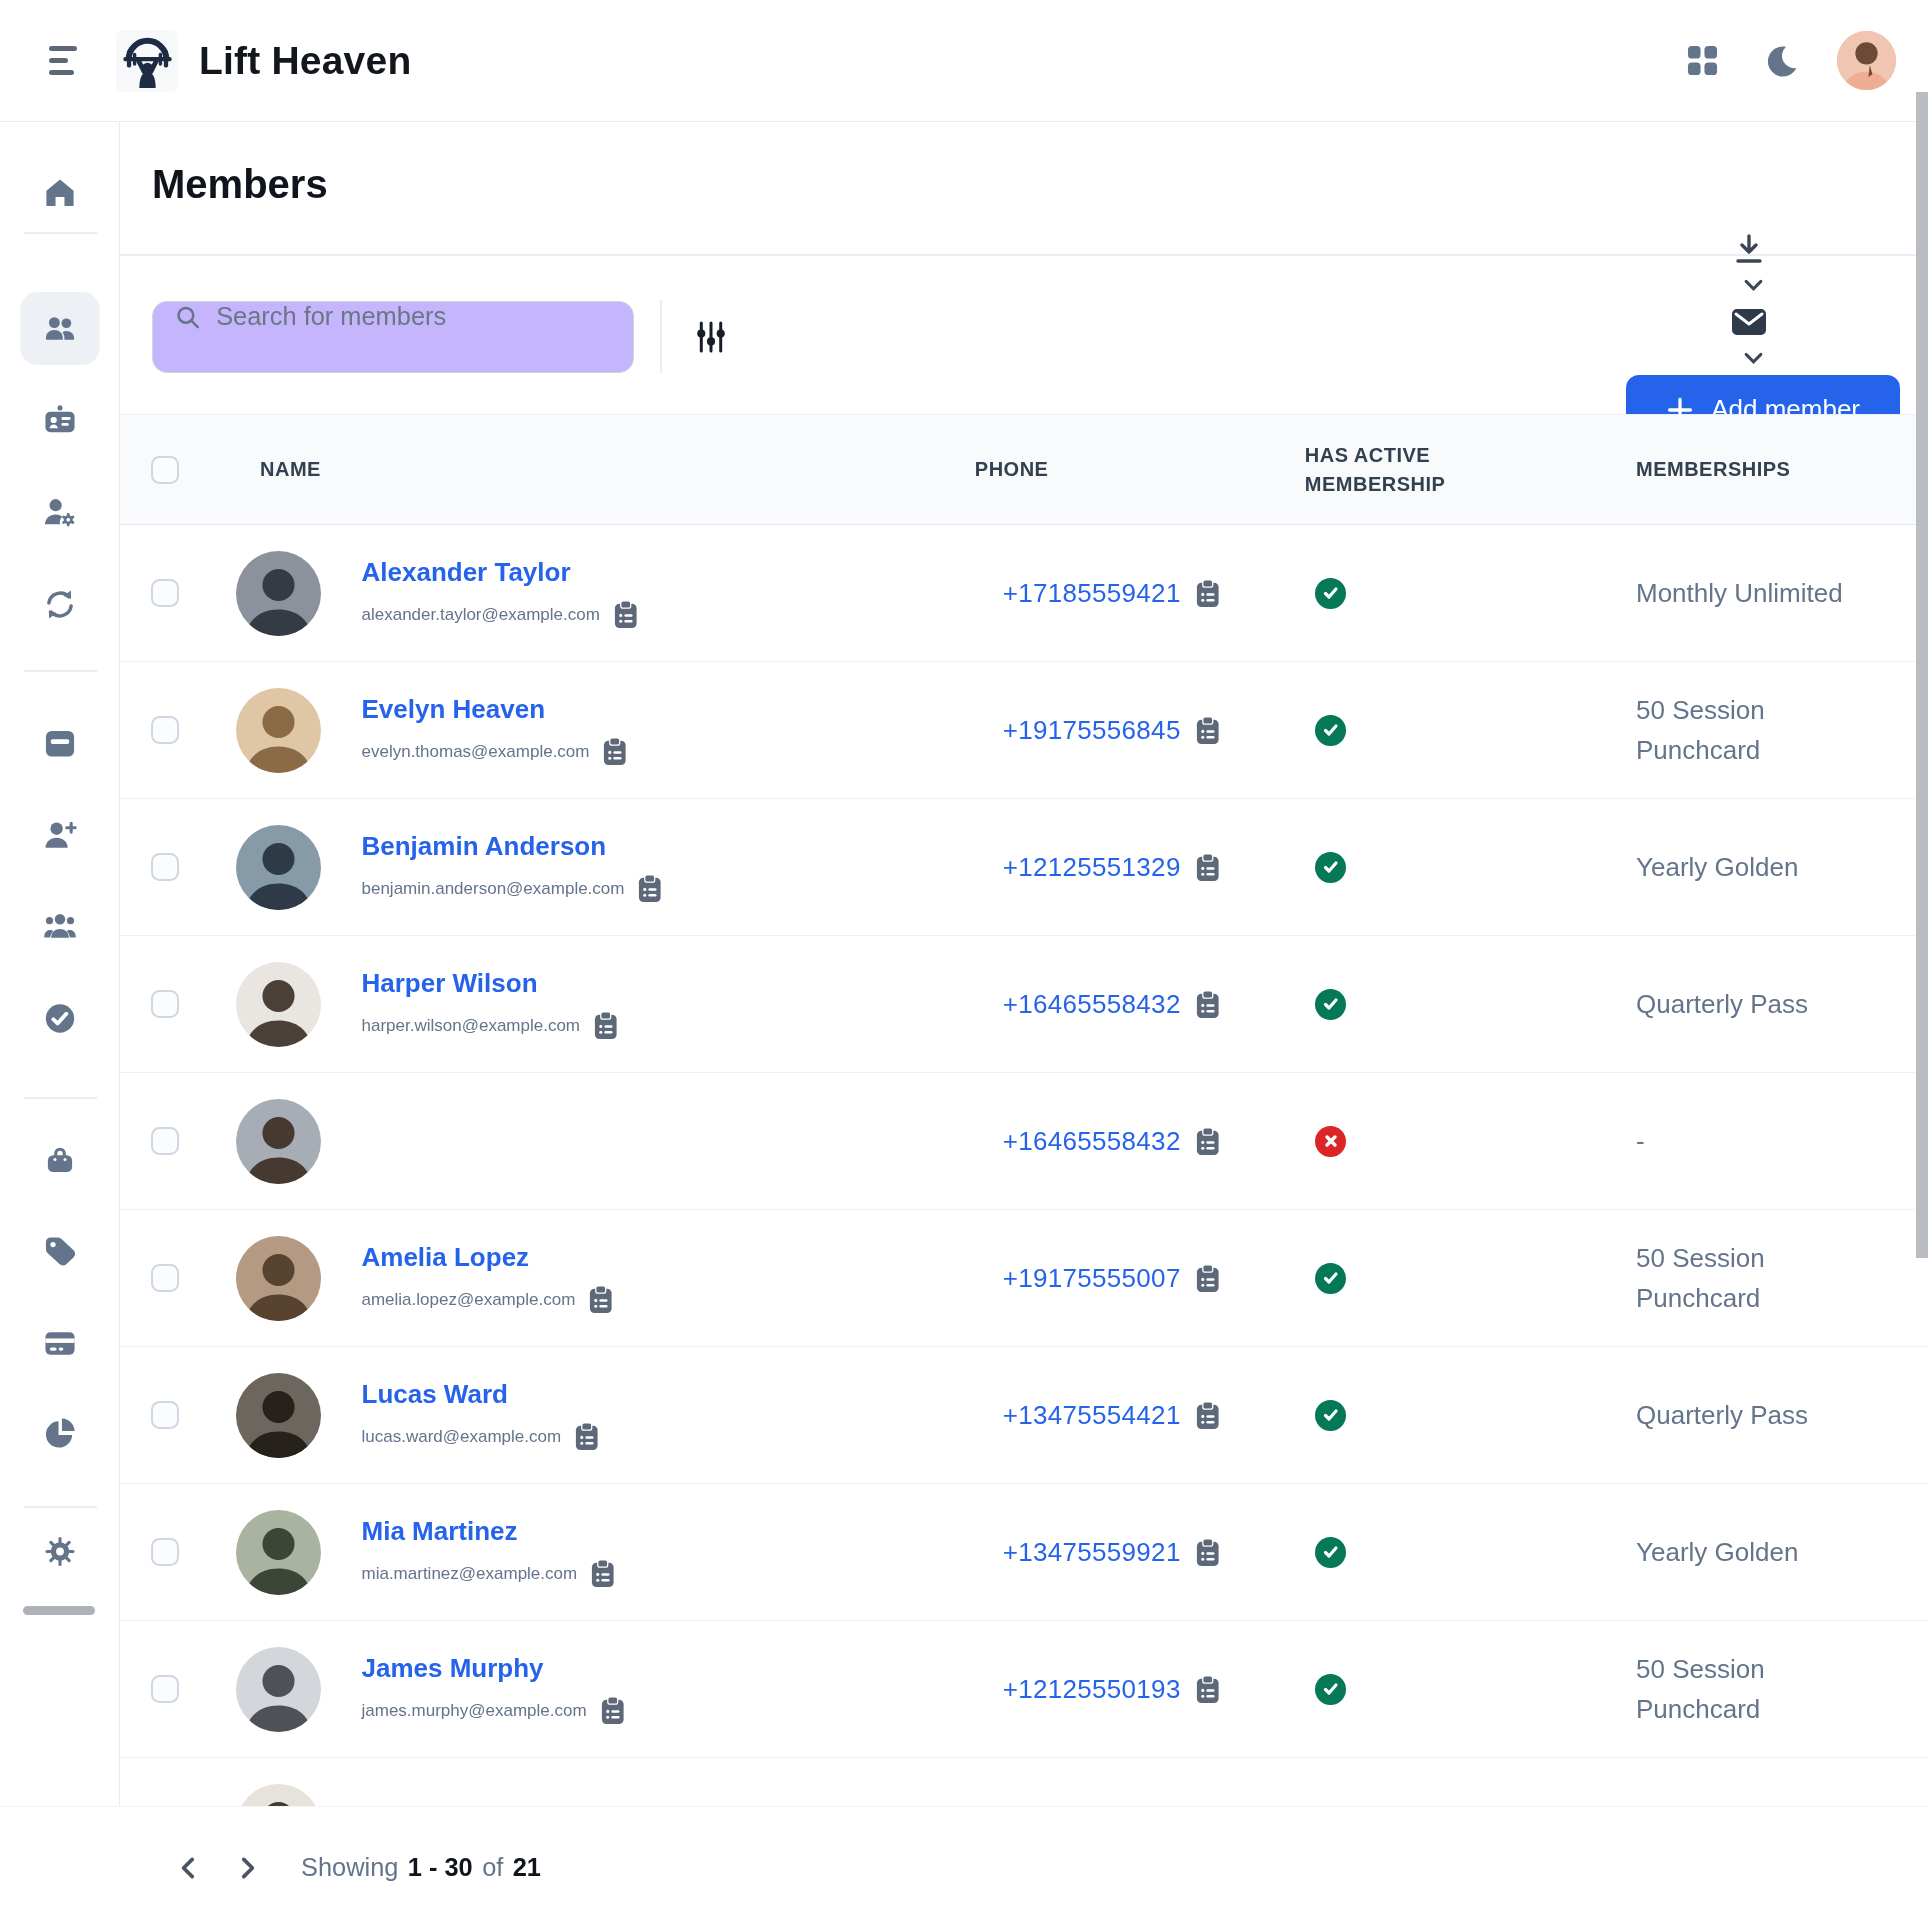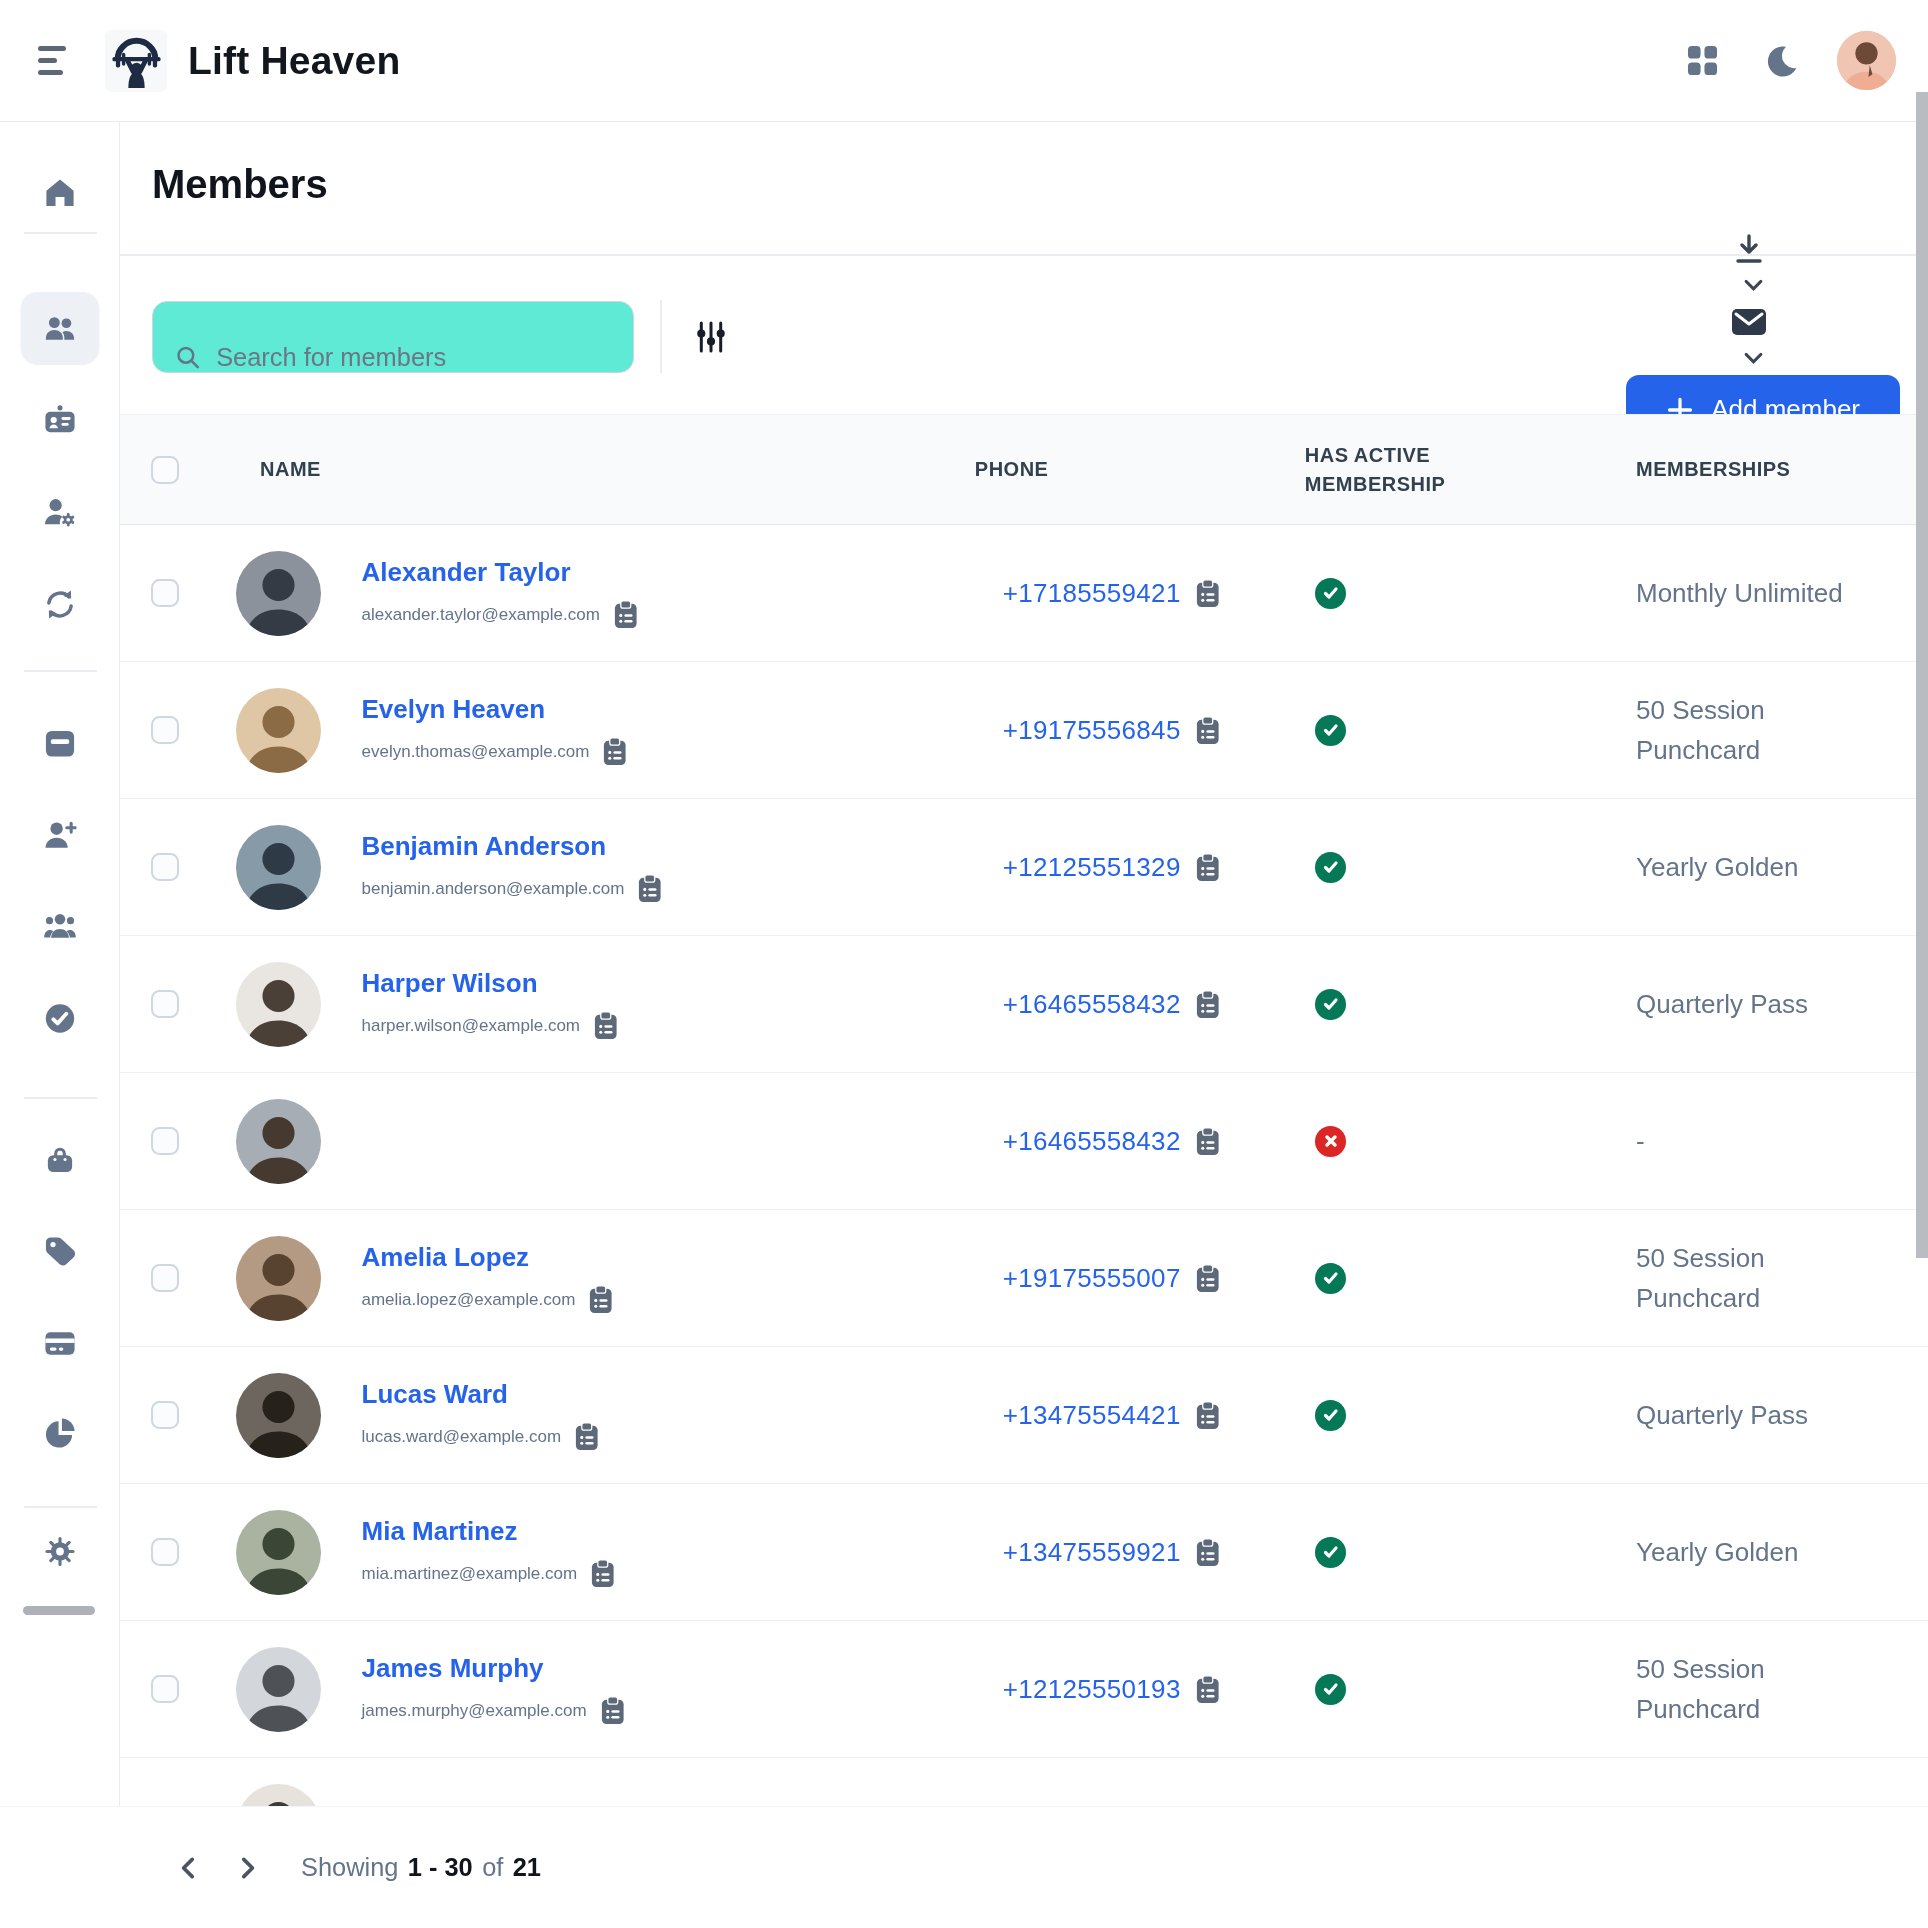--- a/index.html
+++ b/index.html
@@ -7,21 +7,21 @@
     --txt-dark:#10151d; --txt-slate:#64748b; --icon-slate:#64748b;
     --border:#e9ecf0; --row-border:#eef1f4;
   }
   *{box-sizing:border-box; margin:0; padding:0;}
   html,body{width:1928px; height:1928px; overflow:hidden; background:#fff;
     font-family:"Liberation Sans", sans-serif;}
   button{background:none; border:none; cursor:pointer; font-family:inherit;}
 
   
   .topbar{position:absolute; top:0; left:0; right:0; height:122px; background:#fff;
-    border-bottom:1.9px solid var(--border); display:flex; align-items:center; z-index:9; padding-left:38px;}
+    border-bottom:1.9px solid var(--border); display:flex; align-items:center; z-index:9; padding-left:49px;}
   .hamburger{width:41px; height:41px; display:flex; flex-direction:column; justify-content:center; gap:7.5px;}
   .hamburger span{height:4.7px; border-radius:2.8px; background:#5d6876; display:block;}
   .hamburger .l1{width:28px;} .hamburger .l2{width:19px;} .hamburger .l3{width:25.4px;}
   .logo{width:62px; height:62px; margin-left:26px; border-radius:7.5px; background:#f6f8fa;
     display:flex; align-items:center; justify-content:center;}
   .app-name{margin-left:21px; font-size:39px; font-weight:700; color:#12161d; letter-spacing:0.2px;}
   .topbar-right{margin-left:auto; display:flex; align-items:center; margin-right:32px;}
   .tb-icon{width:43px; height:43px; display:flex; align-items:center; justify-content:center; color:var(--icon-slate);}
   .tb-gap{width:36px;}
   .topbar-avatar{width:59px; height:59px; border-radius:50%; overflow:hidden; margin-left:34px; background:#f0c5b1;}
@@ -38,22 +38,22 @@
   .si-pill svg{width:33px; height:33px;}
   .sdiv{position:absolute; left:23.5px; width:73px; height:1.9px; background:var(--border);}
   .sscroll{position:absolute; left:22.6px; width:72px; height:8.5px; border-radius:4.7px; background:#aeb2b8;}
 
   
   .main{position:absolute; left:120px; top:122px; right:0; bottom:0; background:#fff;}
   .page-title{position:absolute; left:32px; top:40px; font-size:40px; font-weight:700; color:var(--txt-dark);}
   .title-divider{position:absolute; top:132px; left:0; right:0; height:1.9px; background:var(--border);}
 
   .toolbar{position:absolute; top:175px; left:32px; right:28px; height:79px; display:flex; align-items:center;}
-  .search-box{width:482px; height:72px; border:1.9px solid #ccd5e0; border-radius:15px; background:#5eead4;
-    display:flex; align-items:flex-end; padding:0 13px 0 21px; gap:15px;}
+  .search-box{width:482px; height:72px; border:1.9px solid #ccd5e0; border-radius:15px; background:#c4b5fd;
+    display:flex; align-items:flex-start; padding:0 13px 0 21px; gap:15px;}
   .search-box input{border:none; outline:none; background:transparent; font-size:25.4px; color:#334155; width:100%; font-family:inherit;}
   .search-box input::placeholder{color:#6b7686;}
   .toolbar-vdiv{width:1.9px; height:73px; background:var(--border); margin-left:26px;}
   .sliders-btn{margin-left:24.5px; width:49px; height:49px; display:flex; align-items:center; justify-content:center;}
   .right-group{margin-left:auto; display:flex; align-items:center;flex-direction:column;}
   .icon-btn{width:41px; height:41px; display:flex; align-items:center; justify-content:center;}
   .chev-btn{width:32px; height:32px; display:flex; align-items:center; justify-content:center; margin-left:9.4px;}
   .grp-gap{width:24.5px;}
   .add-member-btn{margin-left:28px; height:70px; padding:0 40px; border-radius:13px; background:var(--primary);
     color:#fff; font-size:26px; font-weight:500; display:flex; align-items:center; gap:17px;}

